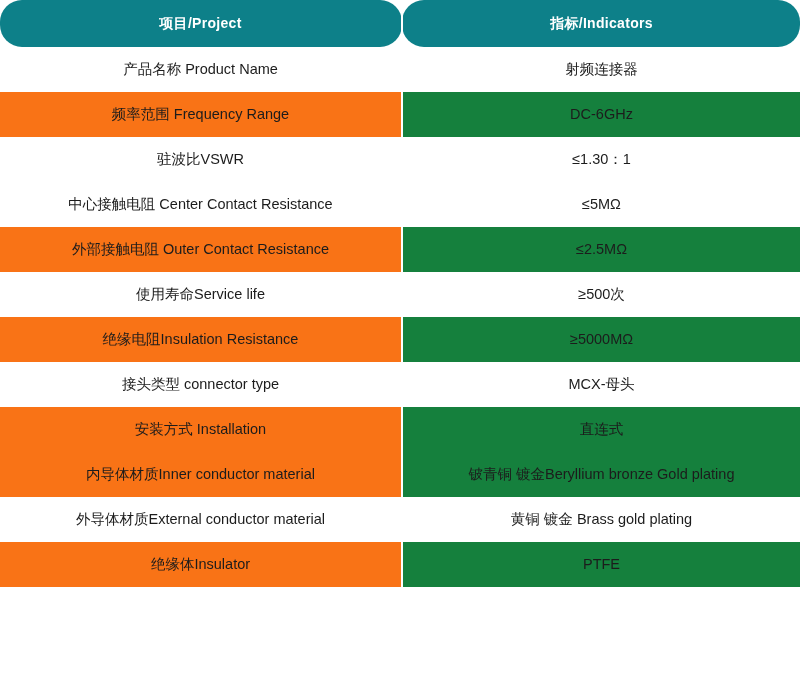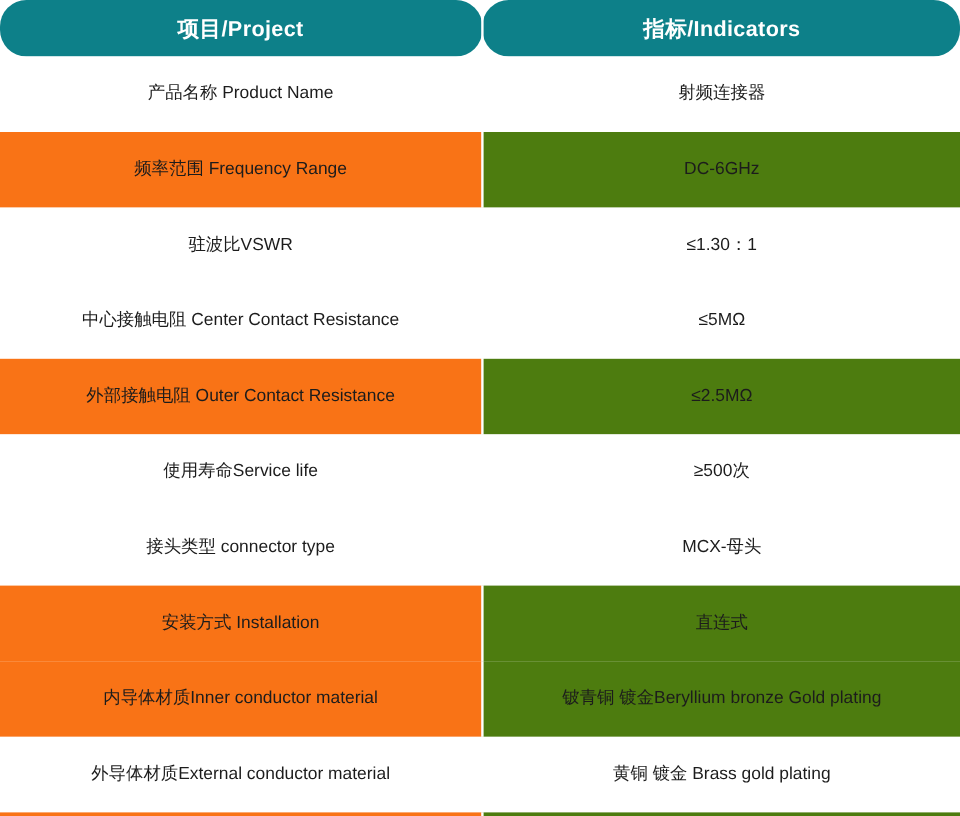--- a/index.html
+++ b/index.html
@@ -17,48 +17,48 @@
     width: 800px;
     border-collapse: collapse;
     table-layout: fixed;
   }
   table.spec-table col.col-project { width: 402px; }
   table.spec-table col.col-indicator { width: 398px; }
 
   thead th {
     background: #0d8089;
     color: #ffffff;
-    font-size: 18px;
+    font-size: 14px;
     font-weight: bold;
     height: 45px;
     text-align: center;
     vertical-align: middle;
     border-right: 2px solid #ffffff;
     letter-spacing: 0.3px;
     border-radius: 22px;
   }
   thead th:last-child { border-right: none; margin-left: 24px; }
 
   tbody td {
-    height: 63px;
+    height: 45px;
     text-align: center;
     vertical-align: middle;
     font-size: 14.5px;
     color: #1c1c1c;
     border-right: 2px solid #ffffff;
     padding: 0 6px;
     line-height: 1.3;
   }
   tbody td:last-child { border-right: none; }
 
   tbody tr.row-odd td { background: #ffffff; }
   tbody tr.row-even td { background: #dff0ef; }
 
   tbody tr.row-even td.cell-project { background: #f97316; }
-  tbody tr.row-even td.cell-indicator { background: #4d7c0f; }
+  tbody tr.row-even td.cell-indicator { background: #15803d; }
 </style>
 </head>
 <body>
 
 <table class="spec-table">
   <colgroup>
     <col class="col-project">
     <col class="col-indicator">
   </colgroup>
   <thead>
@@ -85,20 +85,24 @@
         <td class="cell-indicator">≤5MΩ</td>
       </tr>
       <tr class="row-even">
         <td class="cell-project">外部接触电阻 Outer Contact Resistance</td>
         <td class="cell-indicator">≤2.5MΩ</td>
       </tr>
       <tr class="row-odd">
         <td class="cell-project">使用寿命Service life</td>
         <td class="cell-indicator">≥500次</td>
       </tr>
+      <tr class="row-even">
+        <td class="cell-project">绝缘电阻Insulation Resistance</td>
+        <td class="cell-indicator">≥5000MΩ</td>
+      </tr>
       <tr class="row-odd">
         <td class="cell-project">接头类型  connector type</td>
         <td class="cell-indicator">MCX-母头</td>
       </tr>
       <tr class="row-even">
         <td class="cell-project">安装方式 Installation</td>
         <td class="cell-indicator">直连式</td>
       </tr>
       <tr class="row-even">
         <td class="cell-project">内导体材质Inner conductor material</td>

